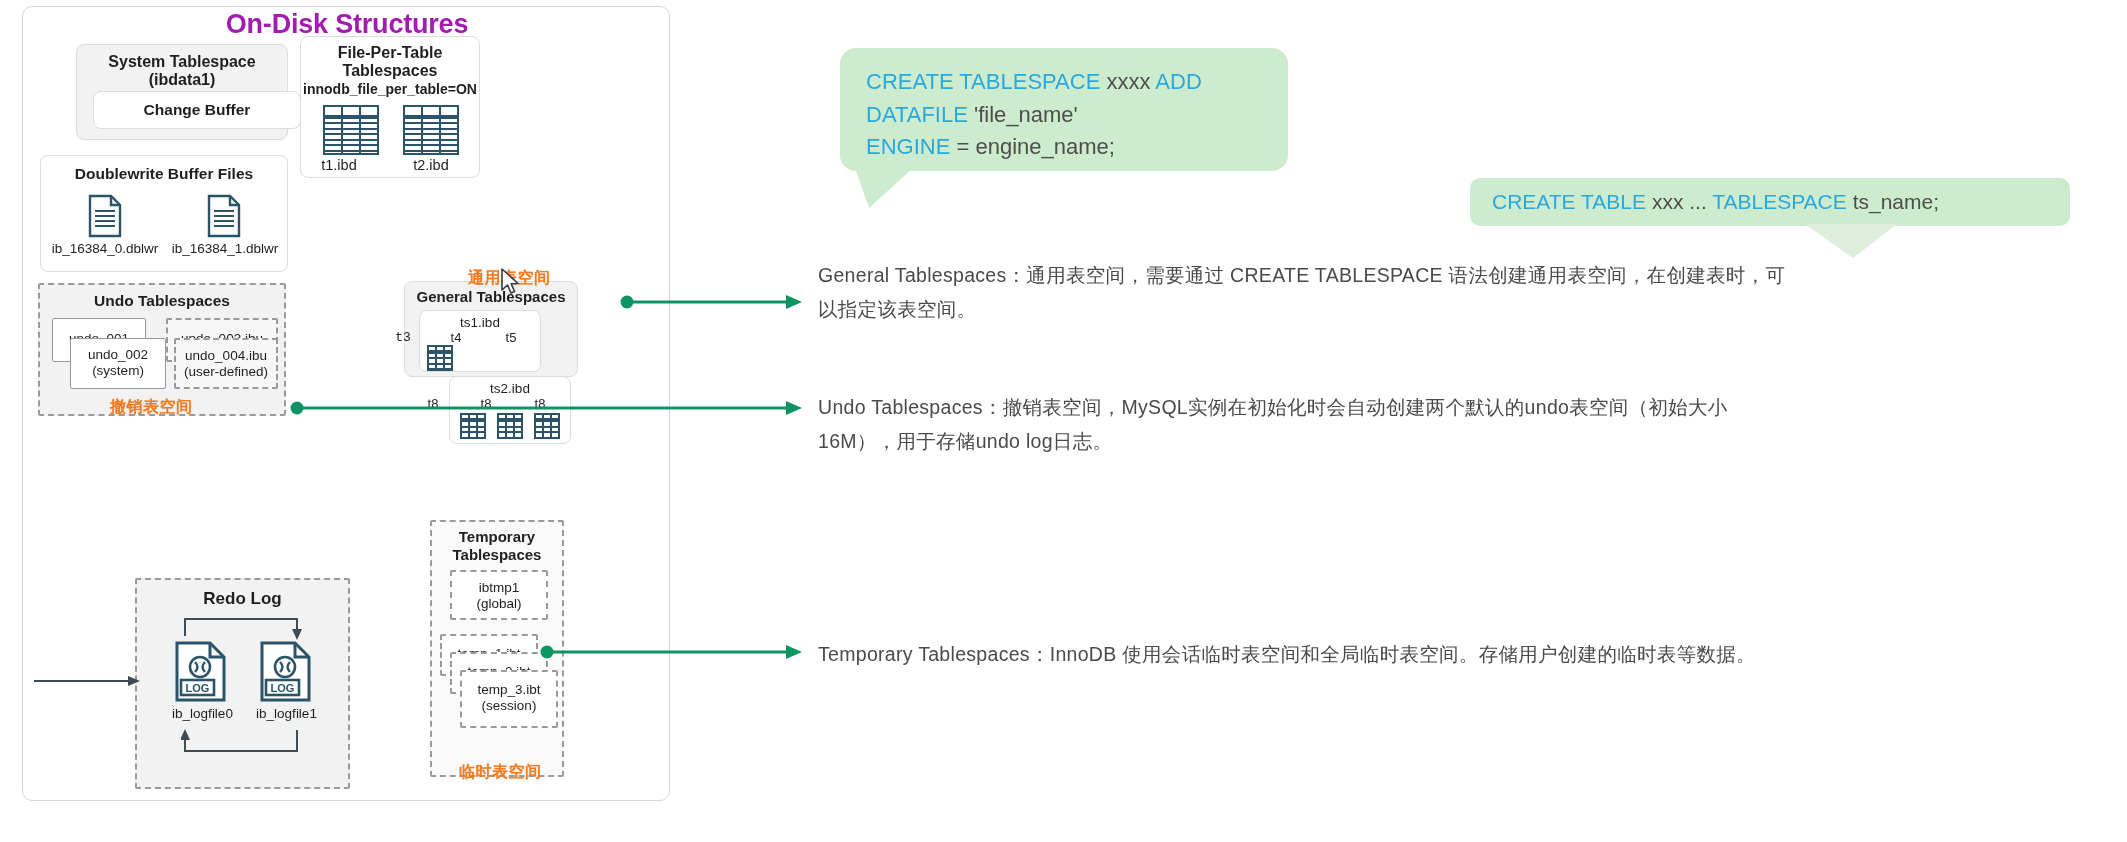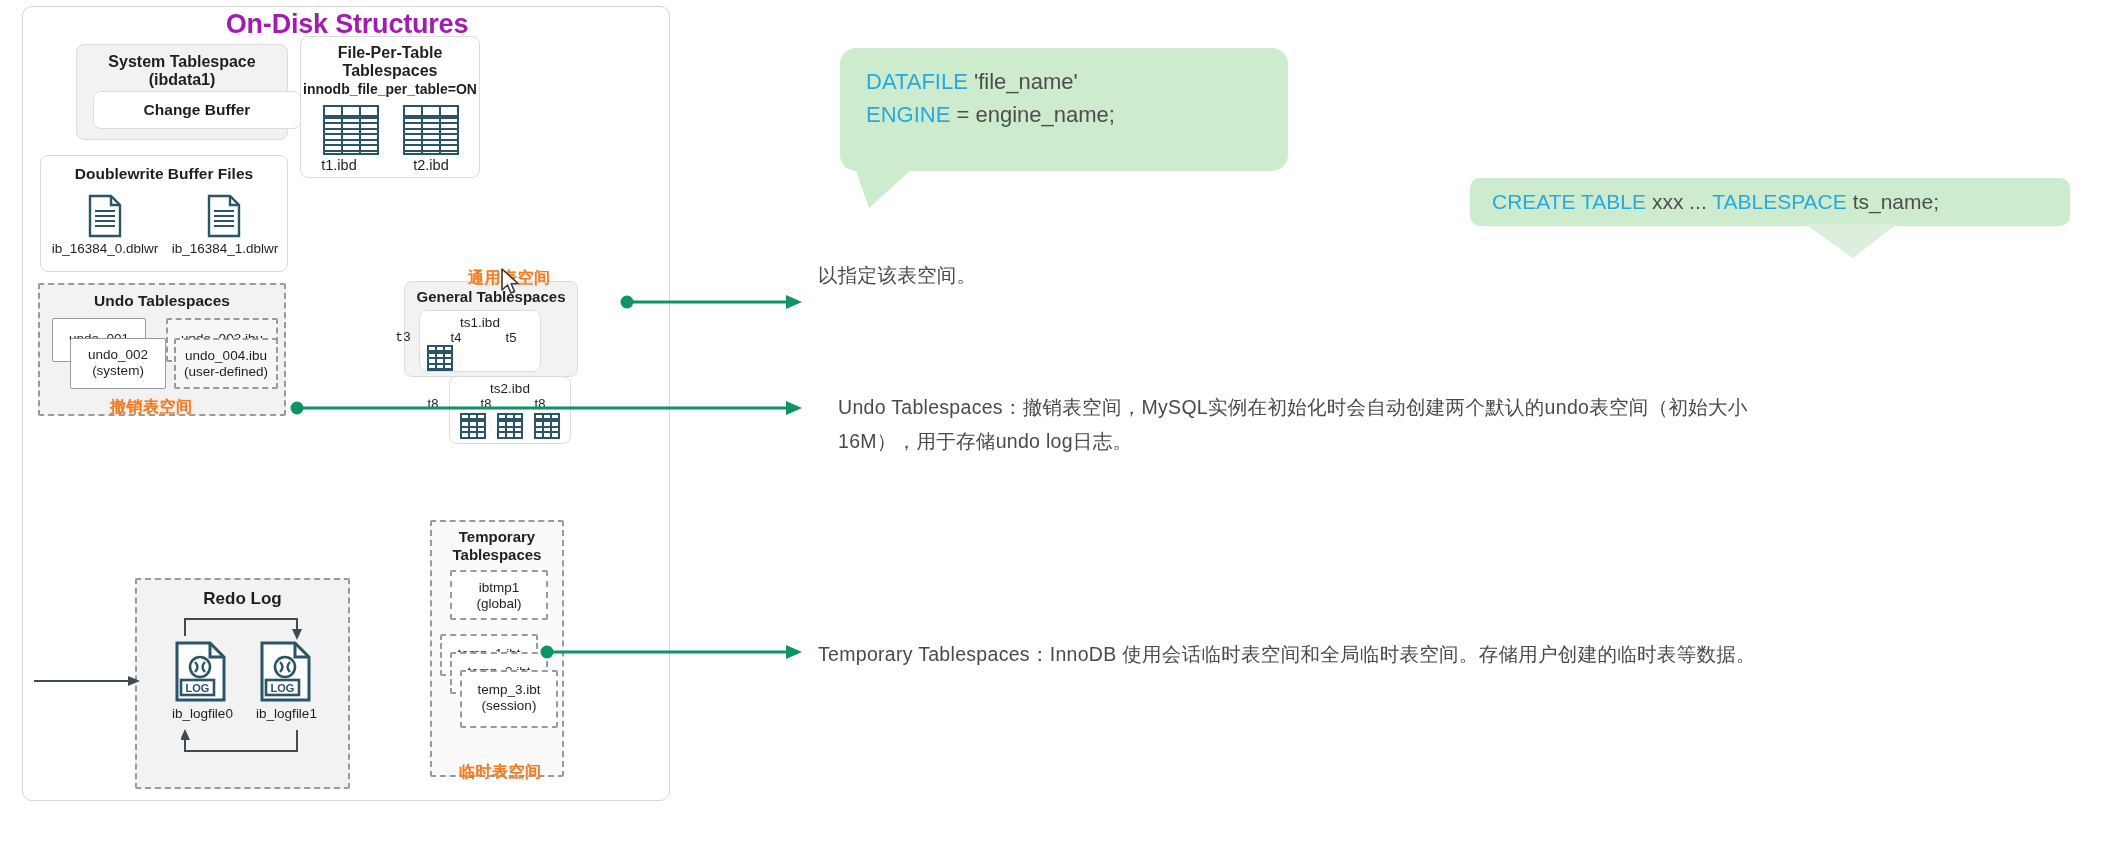--- a/index.html
+++ b/index.html
@@ -423,20 +423,23 @@
 
   <svg style="position:absolute; left:540px; top:640px;" width="270" height="24" viewBox="0 0 270 24">
     <circle cx="7" cy="12" r="6.5" fill="#0c9463"></circle>
     <line x1="10" y1="12" x2="248" y2="12" stroke="#0c9463" stroke-width="3.2"></line>
     <path d="M262 12 L246 5 L246 19 Z" fill="#0c9463"></path>
   </svg>
 
   <div class="callout" style="left:840px; top:48px; width:448px; height:123px;">
     <div class="callout-text" style="position:absolute; left:26px; top:18px;">
       <div>
+        <span class="kw">CREATE TABLESPACE </span><span>xxxx  </span><span class="kw">ADD</span>
+      </div>
+      <div>
         <span class="kw">DATAFILE</span><span>  'file_name'</span>
       </div>
       <div>
         <span class="kw">ENGINE </span><span>= engine_name;</span>
       </div>
     </div>
   </div>
   <svg style="position:absolute; left:855px; top:168px;" width="90" height="44" viewBox="0 0 90 44">
     <path d="M0 0 L58 0 L14 40 Z" fill="#cdeccd"></path>
   </svg>
@@ -444,24 +447,25 @@
   <div class="callout" style="left:1470px; top:178px; width:600px; height:48px; border-radius:10px;">
     <div class="callout-text" style="position:absolute; left:22px; top:8px; font-size:21px;">
       <span class="kw">CREATE  TABLE </span><span> xxx ... </span><span class="kw">TABLESPACE </span><span> ts_name;</span>
     </div>
   </div>
   <svg style="position:absolute; left:1805px; top:224px;" width="110" height="40" viewBox="0 0 110 40">
     <path d="M0 0 L92 0 L48 34 Z" fill="#ddeedd"></path>
   </svg>
 
   <div class="body-text" style="left:818px; top:258px; width:1280px;">
+    <div>General Tablespaces：通用表空间，需要通过 CREATE  TABLESPACE 语法创建通用表空间，在创建表时，可</div>
     <div>以指定该表空间。</div>
   </div>
 
-  <div class="body-text" style="left:818px; top:390px; width:1280px;margin-left:20px;">
+  <div class="body-text" style="left:818px; top:390px; width:1280px;">
     <div>Undo Tablespaces：撤销表空间，MySQL实例在初始化时会自动创建两个默认的undo表空间（初始大小</div>
     <div>16M），用于存储undo log日志。</div>
   </div>
 
   <div class="body-text" style="left:818px; top:637px; width:1280px;">
     <div>Temporary Tablespaces：InnoDB 使用会话临时表空间和全局临时表空间。存储用户创建的临时表等数据。</div>
   </div>
 
 </div>
 

